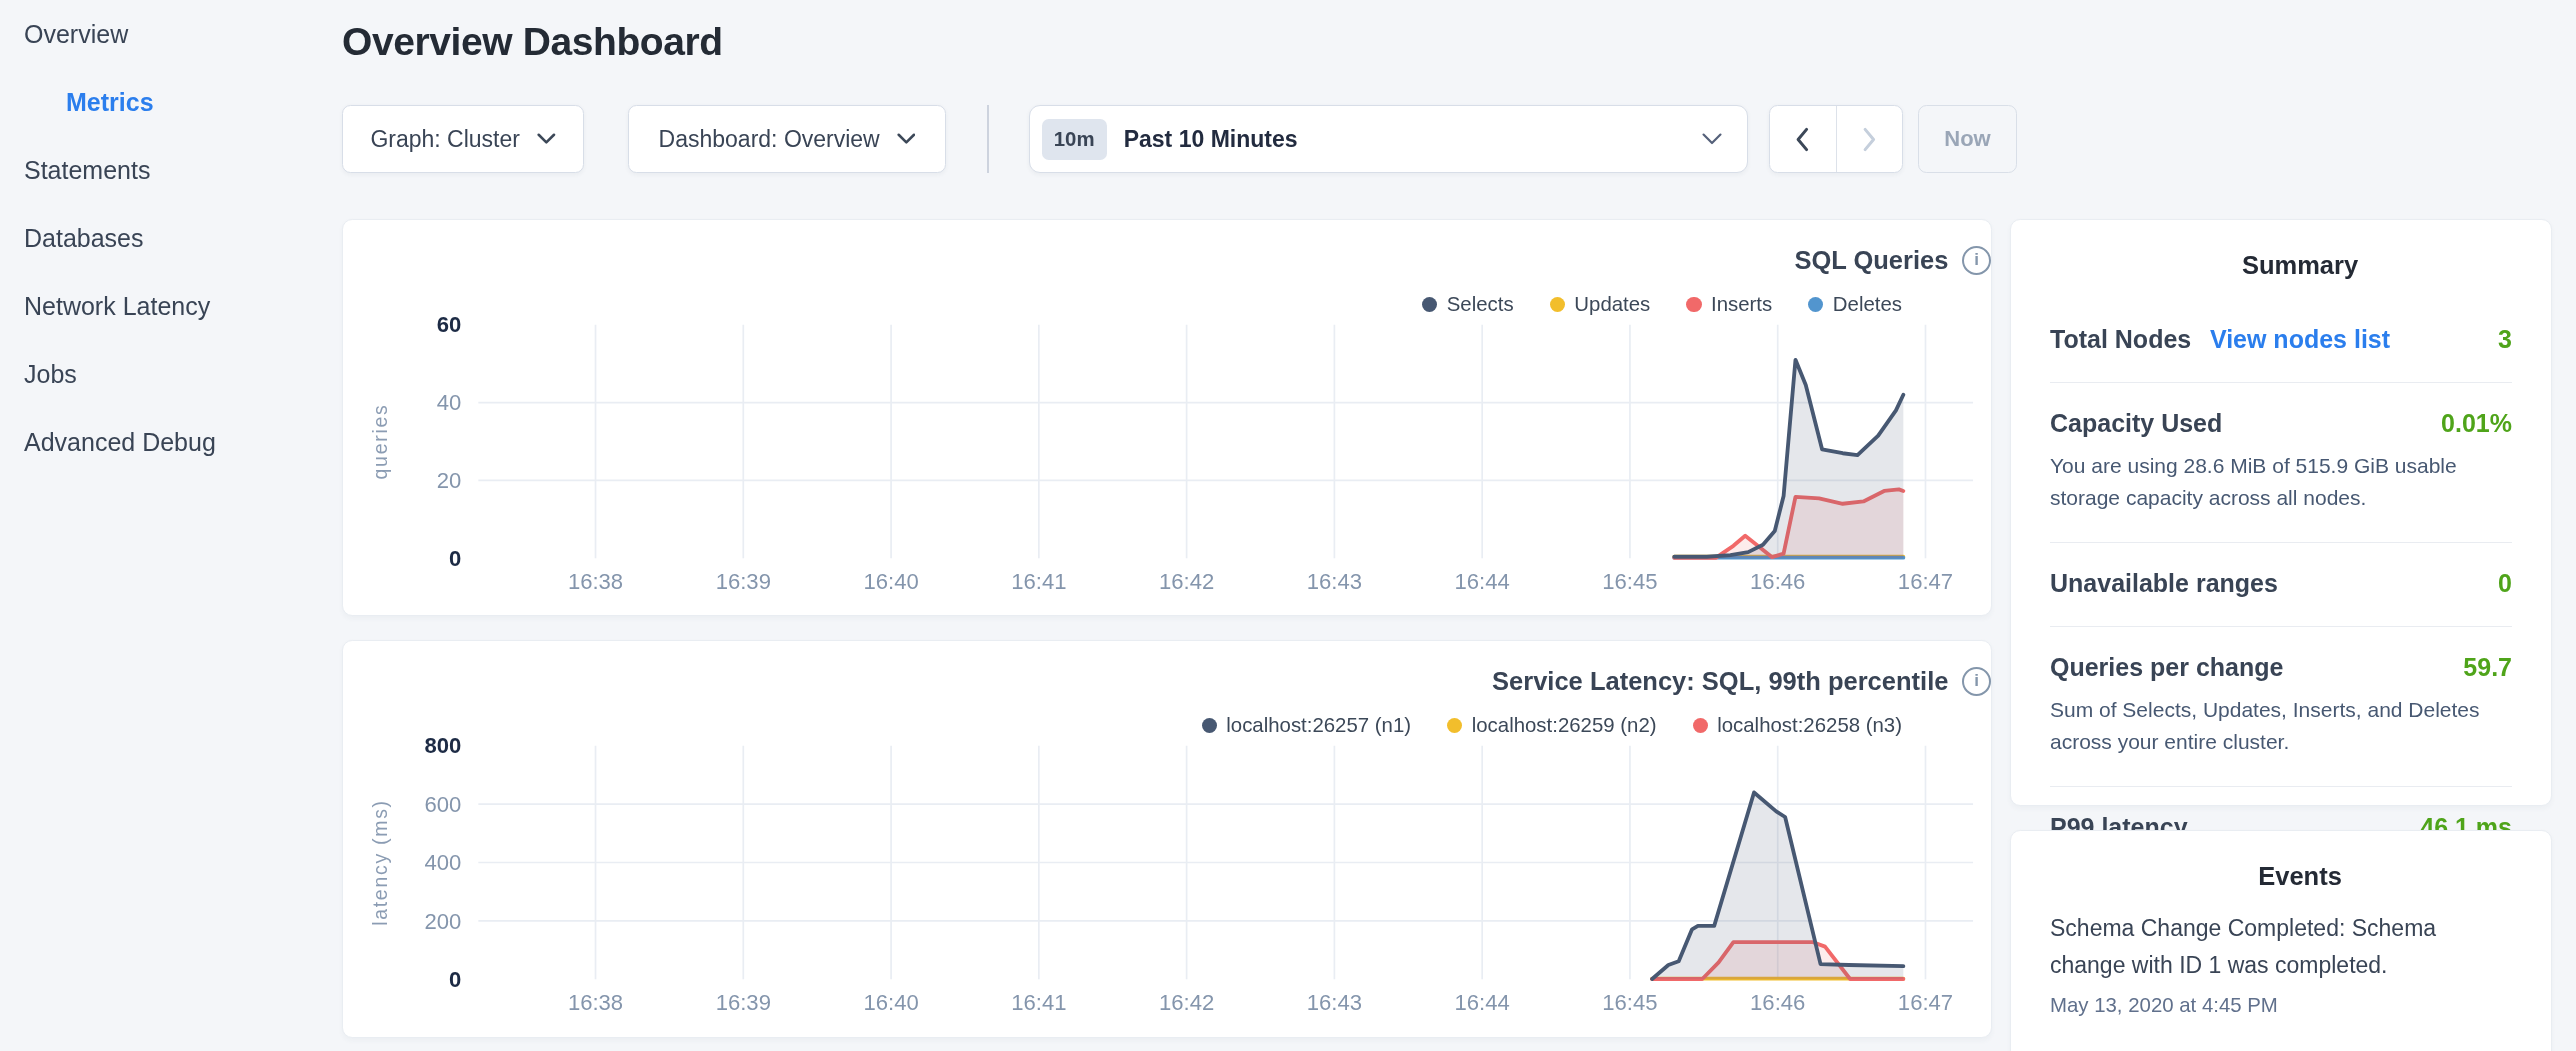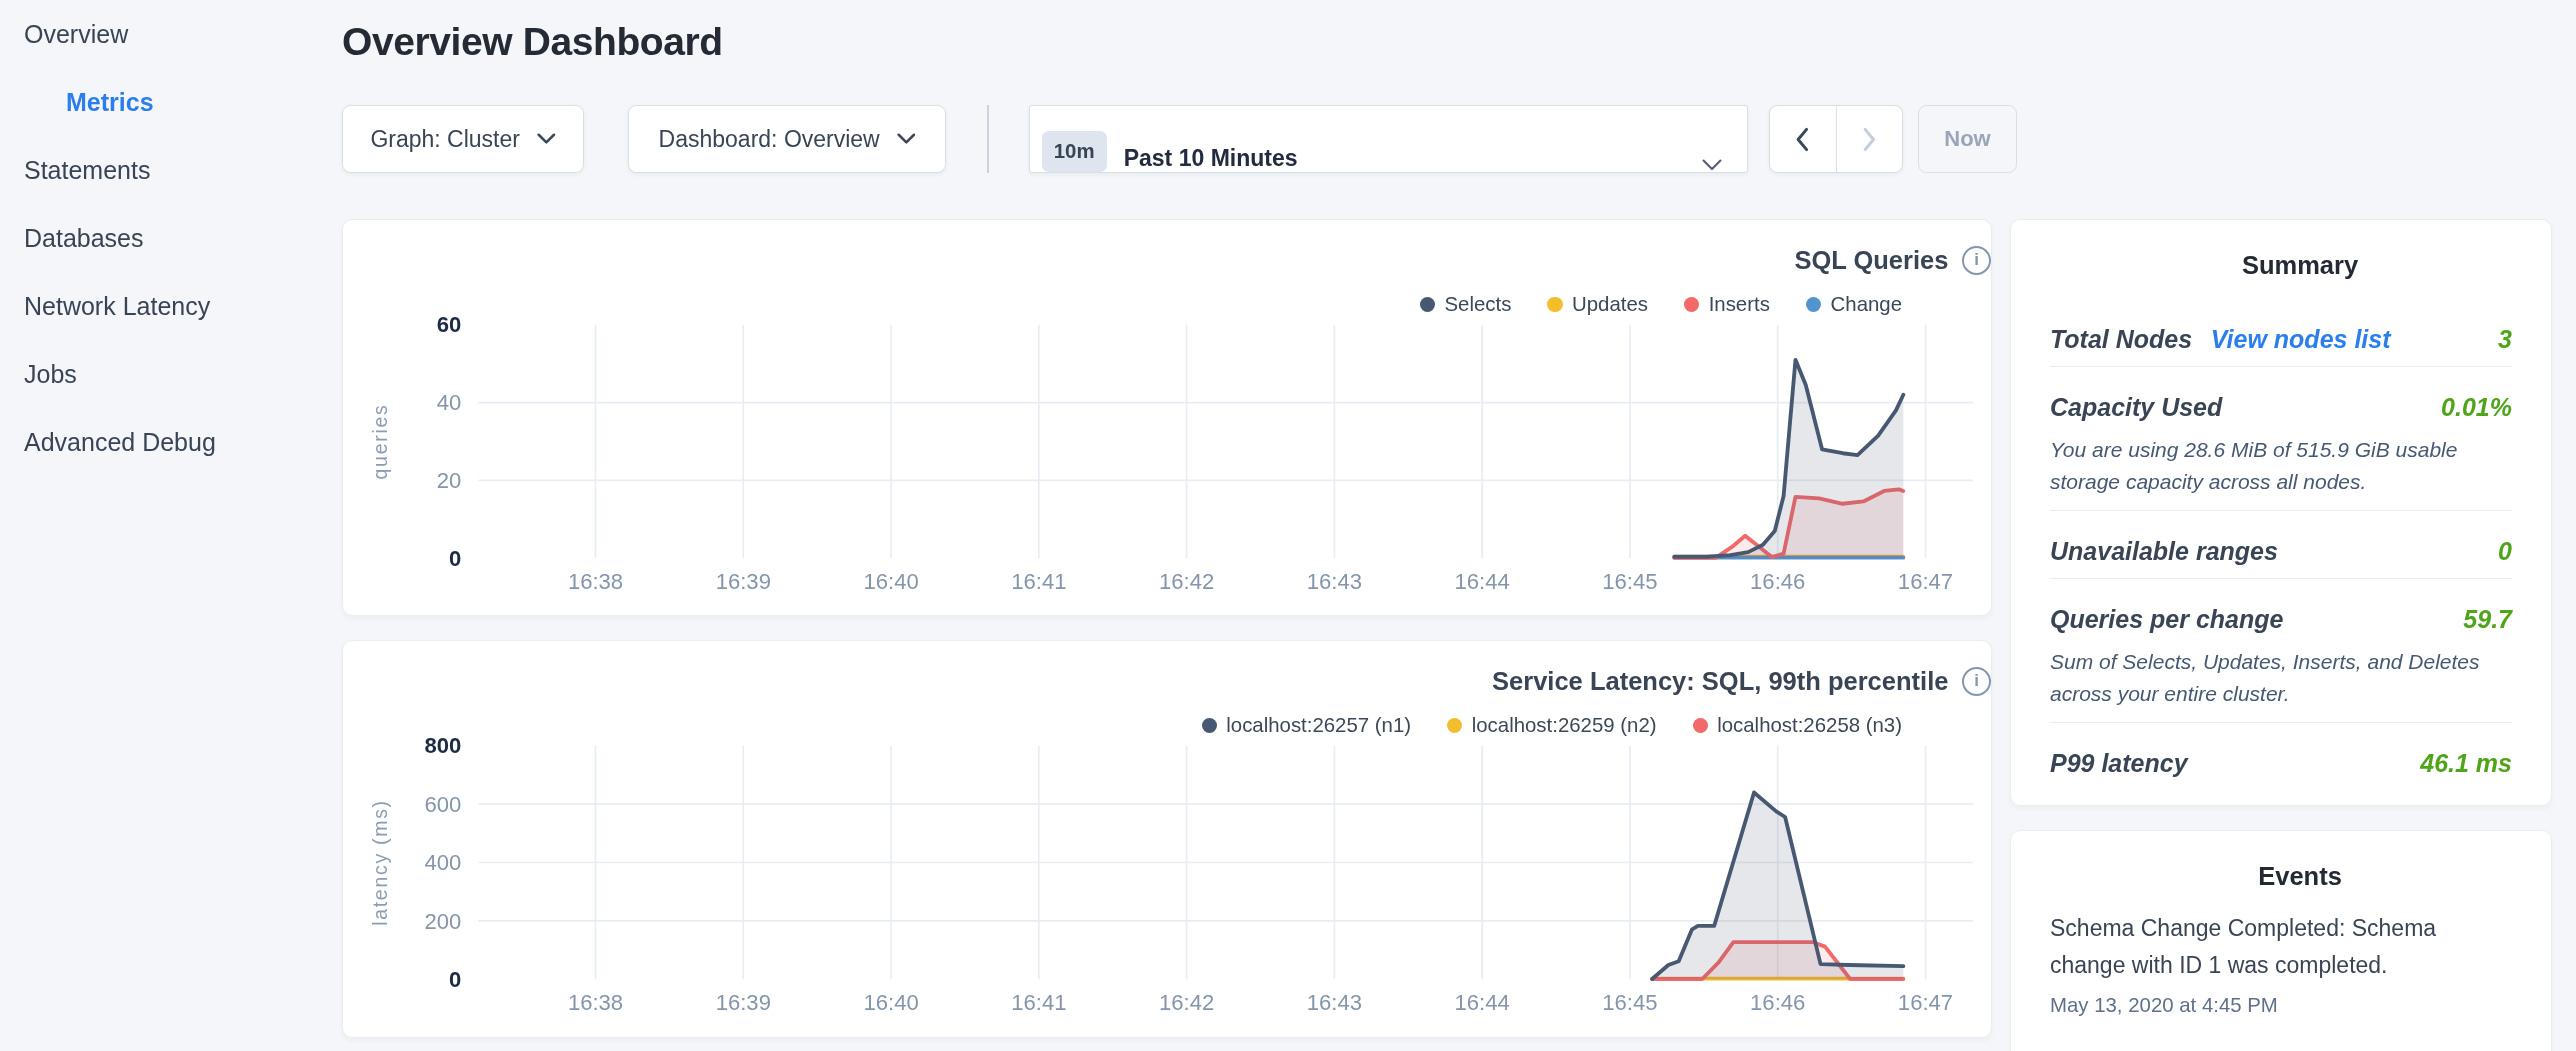--- a/index.html
+++ b/index.html
@@ -28,21 +28,21 @@
     background:#fff; border:1.7px solid #d8dee8; border-radius:8.5px;
     display:flex; align-items:center; justify-content:center; gap:17px;
     padding:0 25.5px; font-size:23px; font-weight:400; color:#394455;
     box-shadow:0 1.7px 4.3px rgba(40,50,70,.05); cursor:pointer;
   }
   .dd-graph { width:242px; }
   .dd-dashboard { width:318px; margin-left:44px; }
   .vdivider { width:1.7px; background:#cdd3de; margin-left:41px; }
   .time-box {
     margin-left:40px; width:719px; background:#fff; border:1.7px solid #d8dee8;
-    border-radius:3px; display:flex; align-items:flex-end; padding:0 24px 0 12px;
+    border-radius:11px; display:flex; align-items:center; padding:0 24px 0 12px;
     box-shadow:0 1.7px 4.3px rgba(40,50,70,.05); cursor:pointer;
   }
   .time-badge {
     background:#dfe5ee; border-radius:6.8px; width:65px; height:41px;
     display:flex; align-items:center; justify-content:center;
     font-size:20.4px; font-weight:700; color:#394455;
   }
   .time-label { margin-left:17px; font-size:23px; font-weight:700; color:#222b3f; }
   .time-box .chev { margin-left:auto; }
   .arrow-group {
@@ -78,21 +78,21 @@
   .legend-item { display:flex; align-items:center; gap:9.4px; font-size:20.4px; color:#3c4858; cursor:pointer; }
   .legend-dot { width:15.3px; height:15.3px; border-radius:50%; display:inline-block; }
   .plot-svg { position:absolute; left:24px; top:92px; }
   .plot-svg text { font-family:"Liberation Sans","DejaVu Sans",sans-serif; }
   .plot-svg .xtick, .plot-svg .ytick { font-size:26px; fill:#8495ac; }
   .plot-svg .ytick.bold { font-weight:700; fill:#1d2b45; }
   .plot-svg .axis-title { font-size:23px; fill:#8b9cb3; letter-spacing:2px; }
   
   .side-title { text-align:center; font-size:25.5px; font-weight:700; color:#242a35; margin:31px 0 18.7px;padding-left:38px; }
   .side-inner { padding:0 39px; }
-  .s-row { display:flex; flex-wrap:wrap; align-items:baseline; padding:26px 0 12px; border-bottom:1.7px solid #e9ecf1;font-style:italic; }
+  .s-row { display:flex; flex-wrap:wrap; align-items:baseline; padding:26px 0 28px; border-bottom:1.7px solid #e9ecf1; }
   .s-row:last-child { border-bottom:none; }
   .s-label { font-size:25px; font-weight:700; color:#394455; }
   .s-link { font-size:25px; font-weight:700; color:var(--accent,#2b7eed); margin-left:18.7px; cursor:pointer; }
   .s-value { margin-left:auto; font-size:25px; font-weight:700; color:var(--green,#4fa41a); }
   .s-desc { flex-basis:100%; margin-top:12px; font-size:21px; line-height:32px; color:#475872; font-weight:400; }
   .event-item { margin-top:8.5px; }
   .event-text { font-size:23px; line-height:37px; color:#394455; }
   .event-time { margin-top:10.2px; font-size:20.4px; color:#60708c; }
 </style>
 </head>
@@ -159,21 +159,21 @@
       <span class="legend-item">
         <i class="legend-dot" style="background: rgb(242, 190, 44);"></i>
         <span>Updates</span>
       </span>
       <span class="legend-item">
         <i class="legend-dot" style="background: rgb(241, 105, 105);"></i>
         <span>Inserts</span>
       </span>
       <span class="legend-item">
         <i class="legend-dot" style="background: rgb(82, 149, 206);"></i>
-        <span>Change</span>
+        <span>Deletes</span>
       </span>
     </div>
     <svg class="plot-svg" width="1607" height="293" viewBox="0 -15 1890 345">
       <line x1="267.98121601581795" y1="0" x2="267.98121601581795" y2="275" stroke="#e9edf3" stroke-width="2"></line>
       <line x1="441.9802273850715" y1="0" x2="441.9802273850715" y2="275" stroke="#e9edf3" stroke-width="2"></line>
       <line x1="615.979238754325" y1="0" x2="615.979238754325" y2="275" stroke="#e9edf3" stroke-width="2"></line>
       <line x1="789.9782501235786" y1="0" x2="789.9782501235786" y2="275" stroke="#e9edf3" stroke-width="2"></line>
       <line x1="963.9772614928322" y1="0" x2="963.9772614928322" y2="275" stroke="#e9edf3" stroke-width="2"></line>
       <line x1="1137.9762728620858" y1="0" x2="1137.9762728620858" y2="275" stroke="#e9edf3" stroke-width="2"></line>
       <line x1="1311.9752842313392" y1="0" x2="1311.9752842313392" y2="275" stroke="#e9edf3" stroke-width="2"></line>

